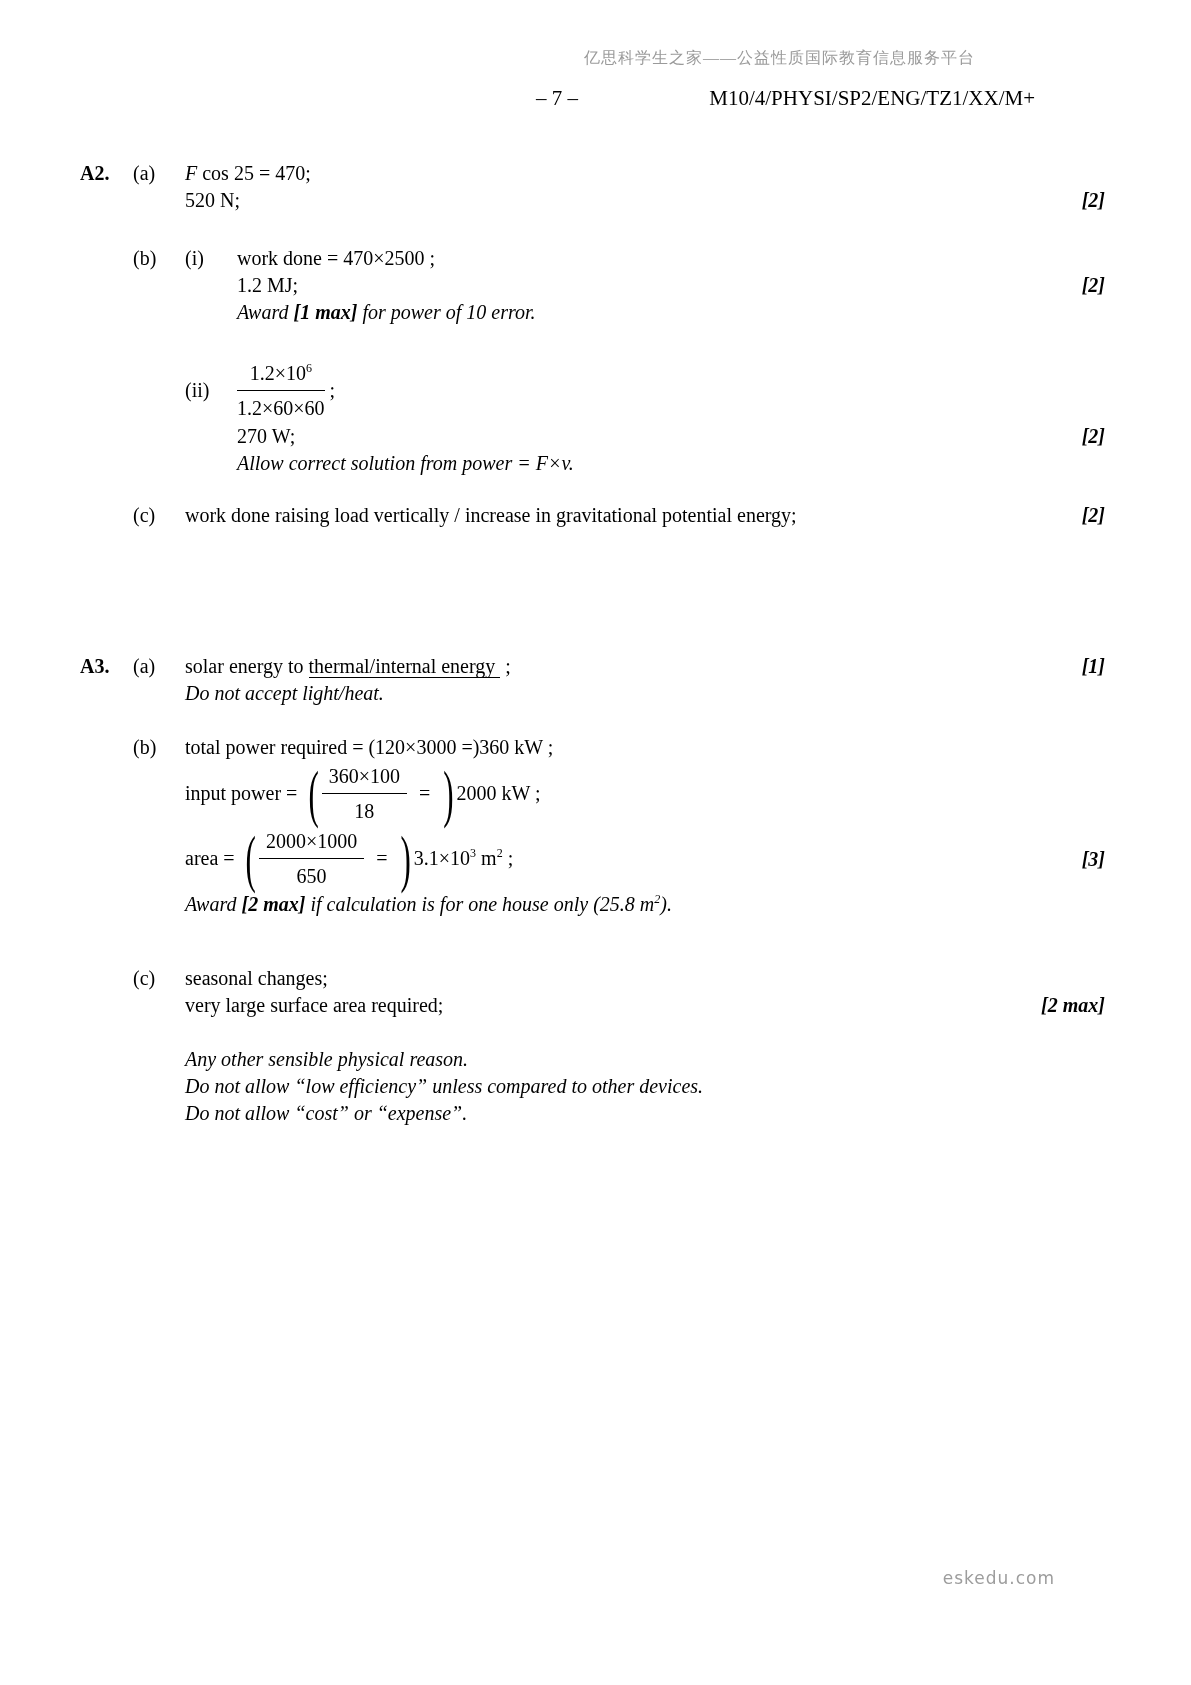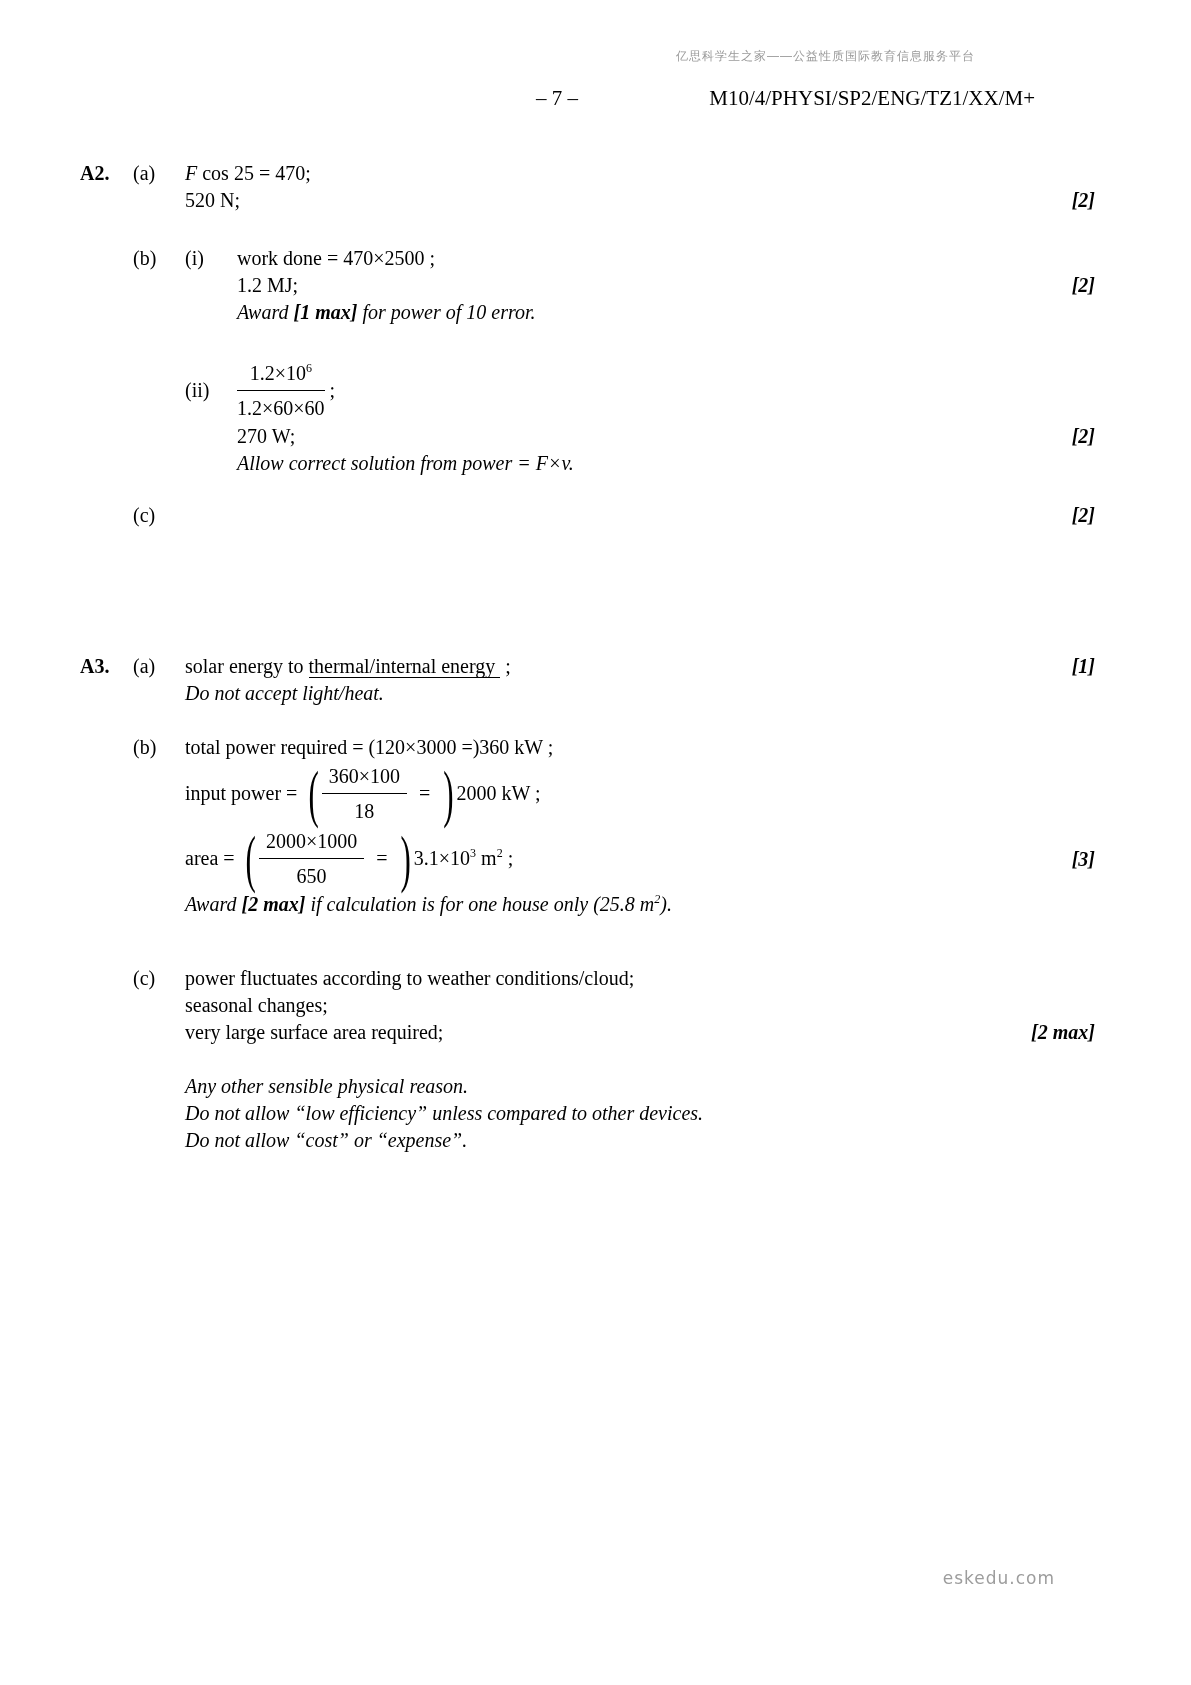--- a/index.html
+++ b/index.html
@@ -7,28 +7,28 @@
     position:relative;
     width:1191px; height:1685px;
     margin:0 auto;
     background:#ffffff;
     font-family:"Liberation Serif", serif;
     font-size:20px; color:#000;
     overflow:hidden;
   }
   .cjk-watermark {
     position:absolute; top:48px; right:216px;
-    font-family:Liberation Sans, sans-serif;
-    font-size:12px; color:#9a9a9a; letter-spacing:1px;
+    font-family:Liberation Serif, serif;
+    font-size:16px; color:#9a9a9a; letter-spacing:1px;
   }
   .page-header { position:absolute; top:86px; left:0; right:0; height:28px; font-size:21px; }
   .page-num  { position:absolute; left:536px; }
   .paper-code{ position:absolute; right:156px; }
 
-  .body-area { position:absolute; top:160px; left:80px; right:96px; }
+  .body-area { position:absolute; top:160px; left:80px; right:86px; }
 
   .row { display:flex; align-items:flex-start; }
   .col-q    { width:53px; flex:none; font-weight:bold; line-height:27px; }
   .col-part { width:52px; flex:none; line-height:27px; }
   .col-sub  { width:52px; flex:none; line-height:27px; }
   .content  { flex:1; min-width:0; }
 
   .line { position:relative; line-height:27px; min-height:27px; }
   .mark { position:absolute; right:0; top:0; font-style:italic; font-weight:bold; }
   .note { font-style:italic; }
@@ -118,21 +118,21 @@
         </div>
         <div class="line"><span>270 W;</span><span class="mark">[2]</span></div>
         <div class="line note">Allow correct solution from power = F×v.</div>
       </div>
     </div>
 
     <div class="row mt25">
       <span class="col-q"></span>
       <span class="col-part">(c)</span>
       <div class="content">
-        <div class="line"><span class="mark">[2]</span></div>
+        <div class="line"><span>work done raising load vertically / increase in gravitational potential energy;</span><span class="mark">[2]</span></div>
       </div>
     </div>
 
     <div class="row mt124">
       <span class="col-q">A3.</span>
       <span class="col-part">(a)</span>
       <div class="content">
         <div class="line"><span>solar energy to</span> <span class="ul">thermal/internal energy</span> <span>;</span><span class="mark">[1]</span></div>
         <div class="line note">Do not accept light/heat.</div>
       </div>
@@ -172,21 +172,20 @@
         </div>
 
         <div class="line note"><span>Award</span> <span class="bseg">[2 max]</span> <span><span>if calculation is for one house only (25.8 m</span><sup>2</sup><span>).</span></span></div>
       </div>
     </div>
 
     <div class="row mt47">
       <span class="col-q"></span>
       <span class="col-part">(c)</span>
       <div class="content">
-        <div class="line">power fluctuates according to weather conditions/cloud;</div>
         <div class="line">seasonal changes;</div>
         <div class="line"><span>very large surface area required;</span><span class="mark">[2 max]</span></div>
         <div class="gap27"></div>
         <div class="line note">Any other sensible physical reason.</div>
         <div class="line note">Do not allow “low efficiency” unless compared to other devices.</div>
         <div class="line note">Do not allow “cost” or “expense”.</div>
       </div>
     </div>
 
   </div>

